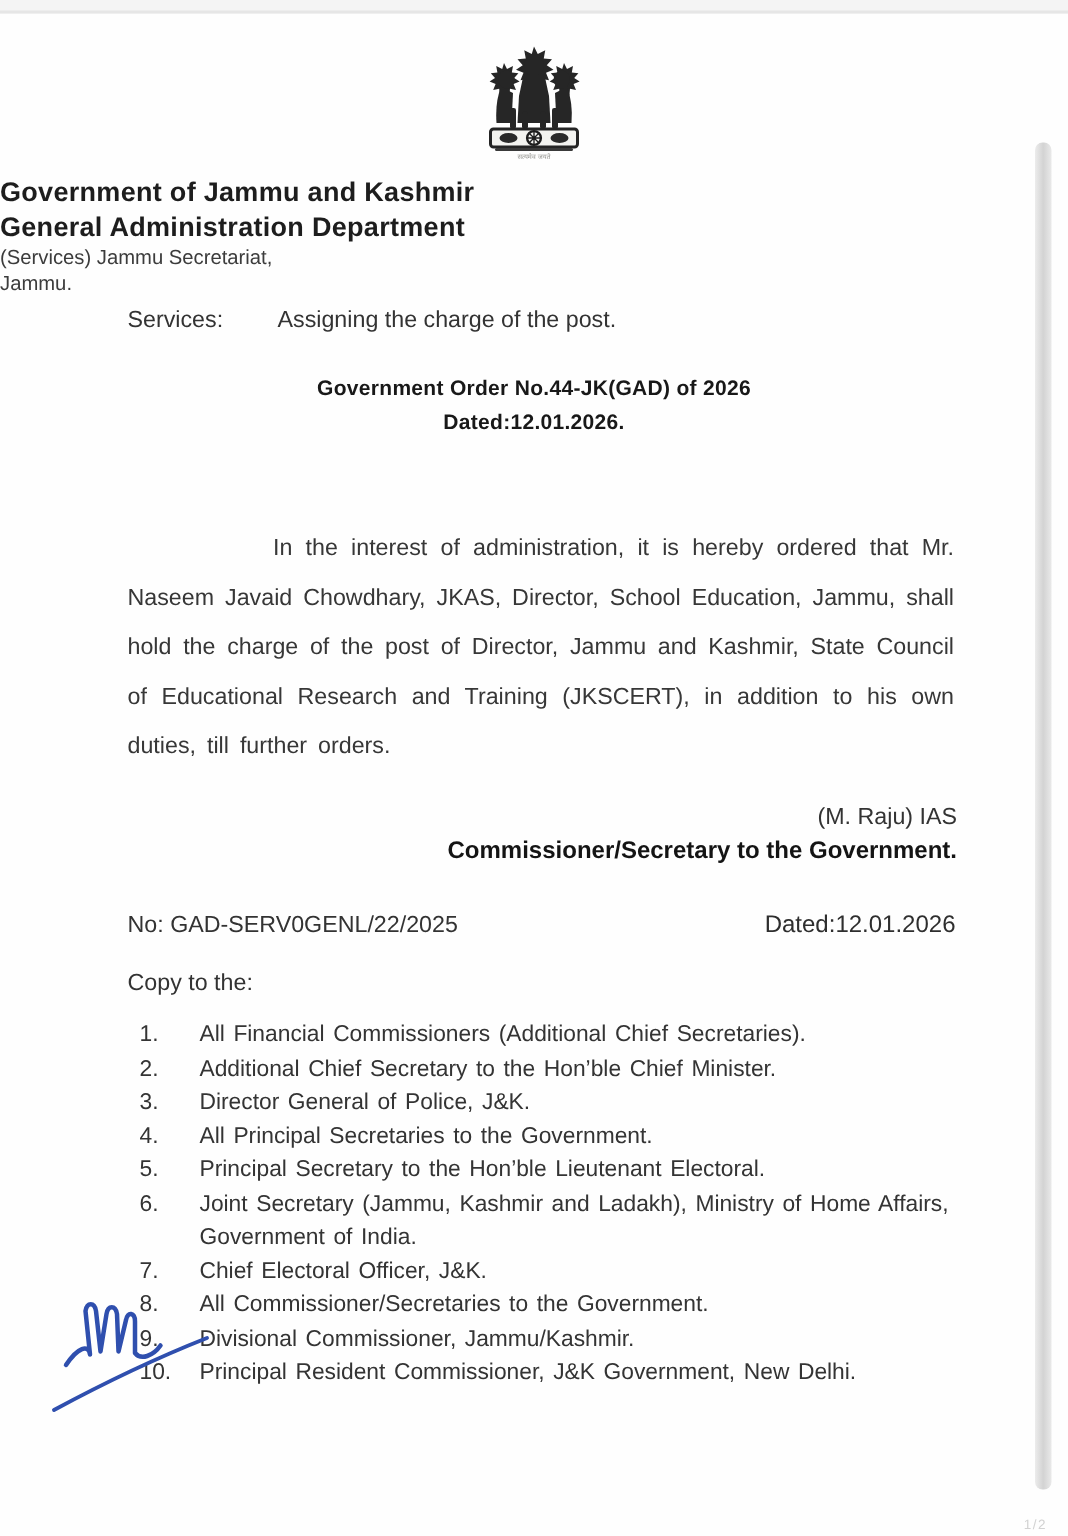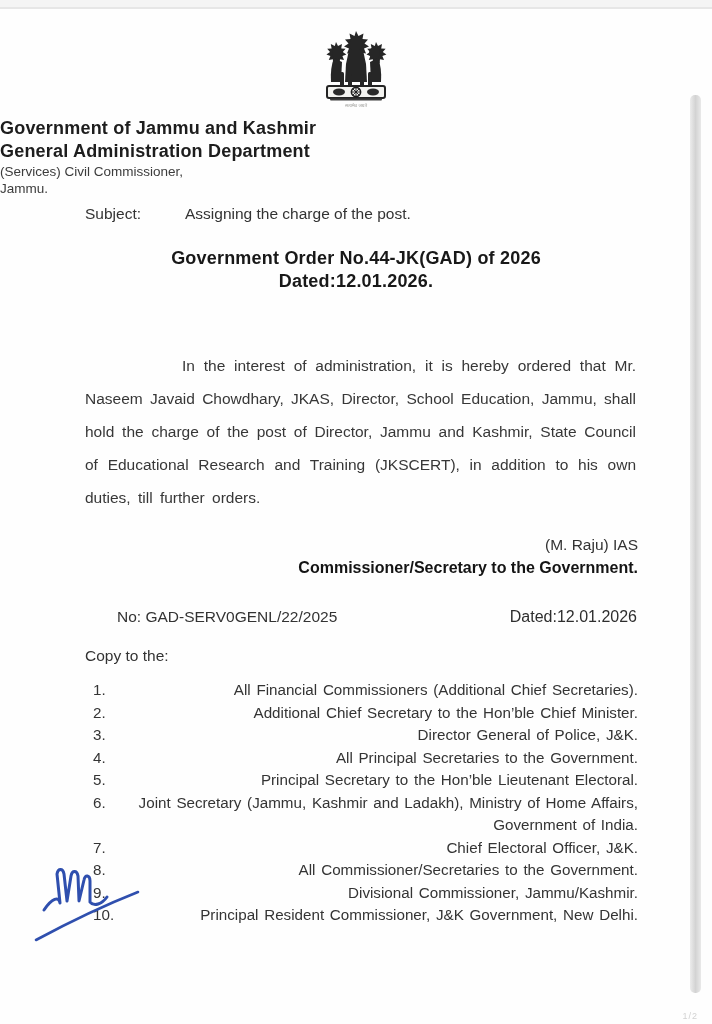--- a/index.html
+++ b/index.html
@@ -27,47 +27,47 @@
   .header .h1{font-size:18px;font-weight:bold;color:#1d1d1d;line-height:23px;letter-spacing:.2px;}
   .header .h2{font-size:13.5px;color:#3c3c3c;line-height:17px;}
 
   
   .subject{position:absolute;top:205px;left:85px;right:75px;display:flex;font-size:15.5px;}
   .subject .lbl{width:100px;color:#333;}
   .subject .val{color:#333;}
 
   
   .order-title{position:absolute;top:247px;left:0;right:0;text-align:center;
-    font-size:18px;font-weight:bold;color:#181818;line-height:23px;letter-spacing:.2px;}
+    font-size:14px;font-weight:bold;color:#181818;line-height:23px;letter-spacing:.2px;}
 
   
   .body-para{position:absolute;top:309px;left:85px;right:76px;
     font-size:15.5px;line-height:33px;color:#373737;
     text-align:justify;text-indent:97px;word-spacing:3px;margin-top:40px;}
   .by-order{position:absolute;top:487px;left:85px;right:75px;text-align:center;
     padding-left:45px;font-size:15.5px;color:#373737;}
 
   
   .sig-block{position:absolute;top:534px;right:74px;text-align:right;color:#333;}
   .sig-block .sd{font-size:15px;padding-right:52px;line-height:22px;}
   .sig-block .name{font-size:15.5px;line-height:22px;}
   .sig-block .desig{font-size:16px;font-weight:bold;color:#141414;line-height:24px;}
 
   
   .ref-row{position:absolute;top:608px;left:85px;right:75px;display:flex;
-    justify-content:space-between;align-items:center;margin-left:32px;}
+    justify-content:space-between;align-items:center;}
   .ref-row .no{font-size:15.5px;color:#333;}
   .ref-row .dated{font-size:16px;color:#2e2e2e;}
 
   
   .copy-label{position:absolute;top:647px;left:85px;font-size:15.5px;color:#333;}
   .copy-list{position:absolute;top:679px;left:93px;right:74px;}
   .copy-item{display:flex;font-size:15.2px;line-height:22.5px;color:#343434;}
   .copy-item .num{width:40px;flex:0 0 40px;}
-  .copy-item .txt{flex:1;word-spacing:1.5px;text-align:right;}
+  .copy-item .txt{flex:1;word-spacing:1.5px;}
 
   
   .hand-sign{position:absolute;left:30px;top:852px;width:120px;height:105px;}
 </style>
 </head>
 <body>
 
 <div class="page">
 
   <div class="top-band"></div>
@@ -104,26 +104,26 @@
         <ellipse cx="59" cy="62" rx="6" ry="3.4" fill="#2a2a2a"></ellipse>
       </g>
       <rect x="16" y="68.6" width="52" height="2" rx="1" fill="#3a3a3a"></rect>
     </svg>
     <span class="motto">सत्यमेव जयते</span>
   </div>
 
   <div class="header">
     <div class="h1">Government of Jammu and Kashmir</div>
     <div class="h1">General Administration Department</div>
-    <div class="h2">(Services) Civil Commissioner,</div>
+    <div class="h2">(Services) Jammu Secretariat,</div>
     <div class="h2">Jammu.</div>
   </div>
 
   <div class="subject">
-    <span class="lbl">Subject:</span>
+    <span class="lbl">Services:</span>
     <span class="val">Assigning the charge of the post.</span>
   </div>
 
   <div class="order-title">
     <div>Government Order No.44-JK(GAD) of 2026</div>
     <div>Dated:12.01.2026.</div>
   </div>
 
   <div class="body-para">In the interest of administration, it is hereby ordered that Mr. Naseem Javaid Chowdhary, JKAS, Director, School Education, Jammu, shall hold the charge of the post of Director, Jammu and Kashmir, State Council of Educational Research and Training (JKSCERT), in addition to his own duties, till further orders.</div>
 

